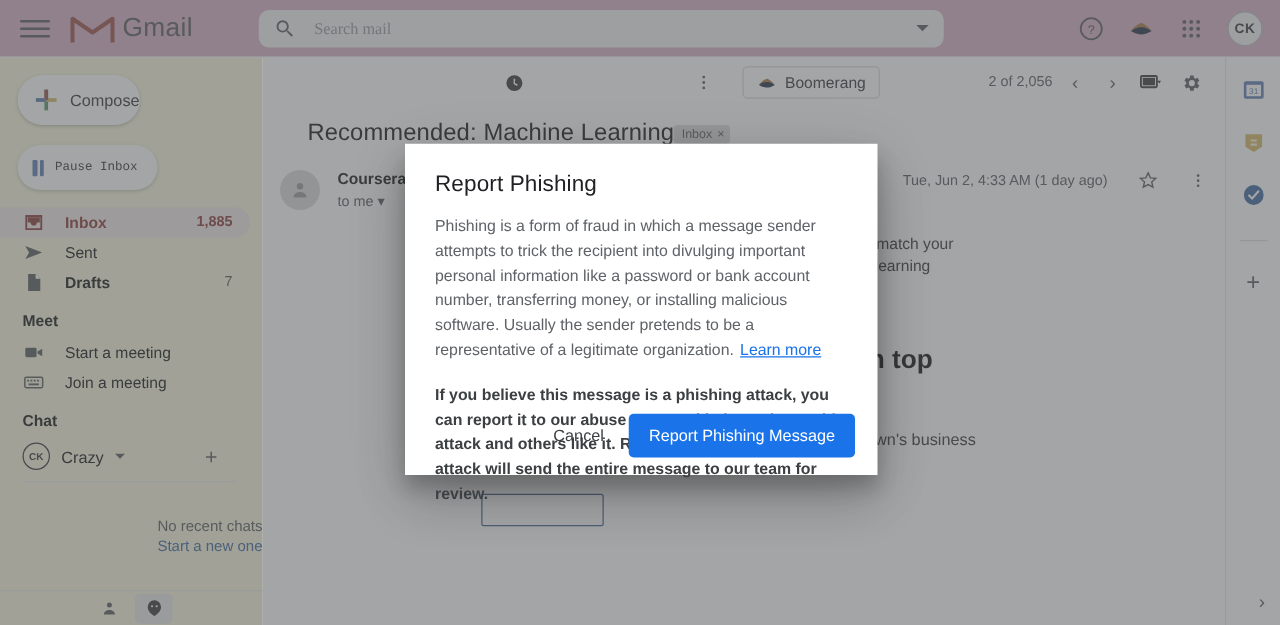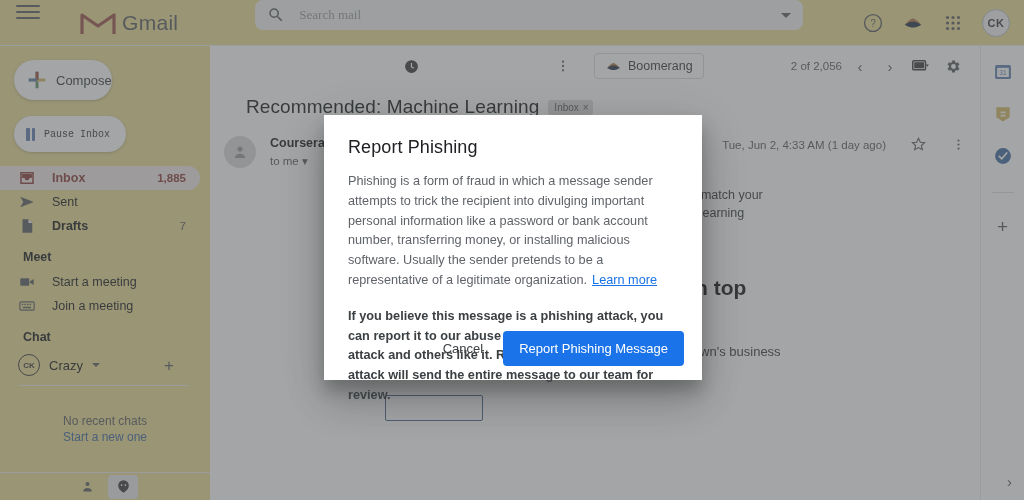--- a/index.html
+++ b/index.html
@@ -22,24 +22,23 @@
   }
   #scrim {
     position: absolute; inset: 0;
     background: rgba(95,99,104,0.28);
     z-index: 50;
   }
 
   
   .header {
     position: absolute; top: 0; left: 0; right: 0; height: 46px;
-    background: #fde047;
-    display: flex; 
+    background: #f9a8d4;
+    display: flex; align-items: center;
     border-bottom: 1px solid #eceff1;
-    gap: 24px;
   }
   .hamburger {
     width: 24px; height: 24px; margin-left: 16px;
     display: flex; flex-direction: column; justify-content: center; gap: 4px;
     cursor: pointer;
   }
   .hamburger i { display: block; height: 2px; background: #5f6368; border-radius: 1px; }
   .brand { display: flex; align-items: center; margin-left: 16px; }
   .mlogo { width: 36px; height: 26px; }
   .brand-text {
@@ -72,21 +71,21 @@
     width: 28px; height: 28px; border-radius: 50%;
     background: #f1f3f4; border: 1px solid #bdc1c6;
     display: flex; align-items: center; justify-content: center;
     font-size: 11px; color: #3c4043; font-weight: bold; cursor: pointer;
     letter-spacing: .5px;
   }
 
   
   .sidebar {
     position: absolute; left: 0; top: 46px; bottom: 0; width: 210px;
-    background: #fde047;
+    background: #fef9c3;
     display: flex; flex-direction: column;
   }
   .compose {
     margin: 14px 0 0 14px;
     width: 98px; height: 40px; border-radius: 20px;
     background: #ffffff;
     box-shadow: 0 1px 3px rgba(60,64,67,0.3);
     display: flex; align-items: center; padding-left: 12px;
     cursor: pointer;
   }
@@ -111,39 +110,39 @@
     font-size: 12.5px; color: #202124; cursor: pointer;
   }
   .navitem .ni-icon { width: 18px; height: 18px; flex: none; margin-right: 16px; }
   .navitem .ni-label { flex: 1; }
   .navitem .ni-count { font-size: 11.5px; color: #5f6368; }
   .navitem.active { background: #fce8e6; color: #d93025; font-weight: bold; }
   .navitem.active .ni-count { color: #d93025; font-weight: bold; }
   .navitem.bold .ni-label { font-weight: bold; }
   .nav-section {
     font-size: 12.5px; color: #202124; font-weight: bold;
-    padding-left: 23px; margin-top: 12px; margin-bottom: 6px;
+    padding-left: 18px; margin-top: 12px; margin-bottom: 6px;
   }
 
   .chat-row { display: flex; align-items: center; padding-left: 18px; margin-top: 4px; height: 30px; }
   .chat-avatar {
     width: 22px; height: 22px; border-radius: 50%;
     border: 1.5px solid #3c4043;
     display: flex; align-items: center; justify-content: center;
     font-size: 8px; font-weight: bold; color: #3c4043;
   }
   .chat-name { font-size: 13px; color: #202124; margin-left: 9px; }
   .chat-caret {
     margin-left: 9px; width: 0; height: 0;
     border-left: 4px solid transparent; border-right: 4px solid transparent;
     border-top: 4px solid #5f6368;
   }
   .chat-plus { margin-left: auto; margin-right: 36px; font-size: 17px; color: #5f6368; line-height: 1; cursor: pointer; }
   .chat-divider { height: 1px; background: #e8eaed; margin: 5px 22px 0 18px; }
-  .chat-empty { text-align: center; margin-top: 28px; }
+  .chat-empty { text-align: right; margin-top: 28px; }
   .chat-empty .ce1 { font-size: 12px; color: #5f6368; }
   .chat-empty .ce2 { font-size: 12px; color: #1a73e8; cursor: pointer; margin-top: 2px; }
   .sidebar-foot {
     margin-top: auto; height: 28px; border-top: 1px solid #e8eaed;
     display: flex; align-items: center; justify-content: center; gap: 6px;
   }
   .foot-btn {
     width: 30px; height: 24px; display: flex; align-items: center; justify-content: center;
     border-radius: 4px; cursor: pointer;
   }
@@ -162,21 +161,21 @@
   .boomerang-btn {
     display: flex; align-items: center; gap: 6px;
     border: 1px solid #dadce0; border-radius: 4px;
     height: 26px; padding: 0 10px; background: #fff; cursor: pointer;
   }
   .boomerang-btn span { font-size: 12.5px; color: #3c4043; }
   .tb-right { margin-left: auto; display: flex; align-items: center; gap: 6px; padding-right: 6px; }
   .pagecount { font-size: 11.5px; color: #5f6368; }
   .chevbtn { width: 24px; height: 24px; display: flex; align-items: center; justify-content: center; cursor: pointer; color: #5f6368; font-size: 15px; }
 
-  .subject-row { padding: 10px 0 0 36px; display: flex; align-items: center; gap: 9px; }
+  .subject-row { padding: 10px 0 0 36px; display: flex; align-items: center; }
   .subject { font-size: 19px; color: #202124; font-weight: normal; letter-spacing: .1px; }
   .label-chip {
     background: #ddd; color: #5f6368; font-size: 10px;
     padding: 2px 4px 2px 6px; border-radius: 3px; display: flex; gap: 4px; align-items: center;
   }
   .label-chip .x { cursor: pointer; }
 
   .msg-head { display: flex; align-items: flex-start; padding: 18px 0 0 8px; }
   .msg-avatar {
     width: 32px; height: 32px; border-radius: 50%; background: #dcdcdc;

